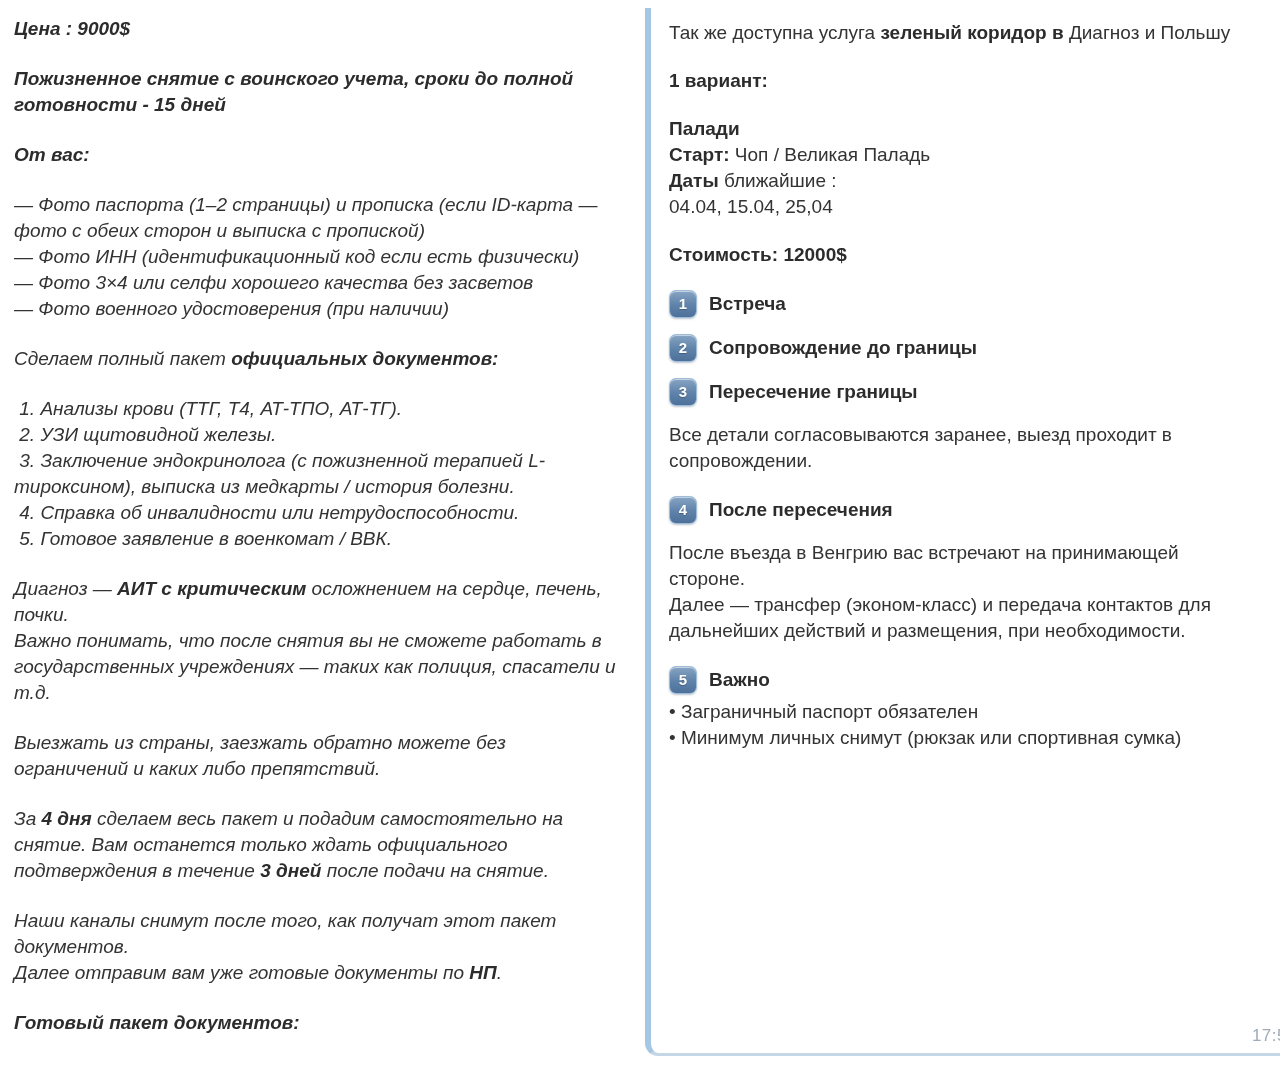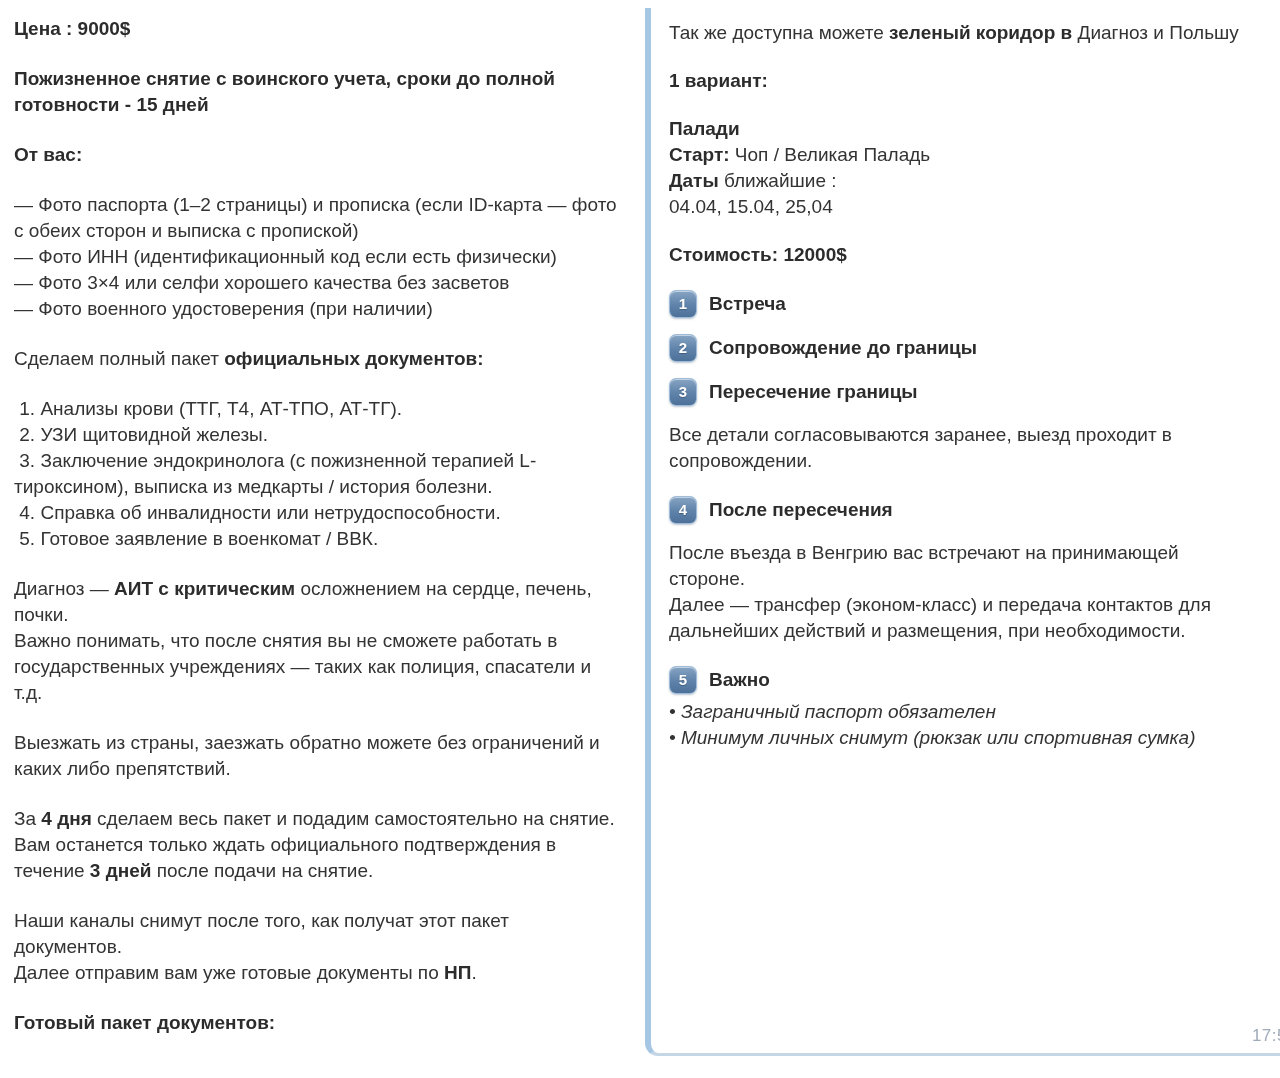--- a/index.html
+++ b/index.html
@@ -9,32 +9,33 @@
     font-family:"Liberation Sans",sans-serif;
     color:#333333;
     overflow:hidden;
     position:relative;
   }
   .msg-col{position:absolute;box-sizing:border-box;}
   #left-col{
     left:0;top:0;width:645px;height:1078px;
     padding:16px 26px 0 14px;
     background:#ffffff;
+    font-style:italic;
   }
   #right-panel{
     left:645px;top:8px;width:635px;height:1048px;
     border-left:6px solid #a6c7e3;
     border-bottom:3px solid #c5d6e4;
     border-bottom-left-radius:13px;
     padding:12px 22px 0 18px;
     background:#ffffff;
   }
   .para{margin:0 0 24px 0;white-space:pre-wrap;}
   #right-panel .para{margin-bottom:22px;}
-  .para.tight{margin-bottom:0;font-style:italic;}
+  .para.tight{margin-bottom:0;}
   .line{font-size:19px;line-height:26px;}
   b{font-weight:bold;color:#2c2c2c;}
   .heading{
     display:flex;align-items:center;gap:12px;
     margin:2px 0 16px 0;
     font-size:19px;line-height:26px;font-weight:bold;color:#2c2c2c;
   }
   .heading.tight{margin-bottom:5px;}
   .keycap{
     flex:none;
@@ -70,21 +71,21 @@
       <div class="para"><div class="line"><span>Диагноз — </span><b>АИТ с критическим</b><span> осложнением на сердце, печень, почки.</span></div><div class="line"><span>Важно понимать, что после снятия вы не сможете работать в государственных учреждениях — таких как полиция, спасатели и т.д.</span></div></div>
       <div class="para"><div class="line"><span>Выезжать из страны, заезжать обратно можете без ограничений и каких либо препятствий.</span></div></div>
       <div class="para"><div class="line"><span>За </span><b>4 дня</b><span> сделаем весь пакет и подадим самостоятельно на снятие. Вам останется только ждать официального подтверждения в течение </span><b>3 дней</b><span> после подачи на снятие.</span></div></div>
       <div class="para"><div class="line"><span>Наши каналы снимут после того, как получат этот пакет документов.</span></div><div class="line"><span>Далее отправим вам уже готовые документы по </span><b>НП</b><span>.</span></div></div>
       <div class="para"><div class="line"><b>Готовый пакет документов:</b></div></div>
     </div>
 </div>
 
 <div id="right-panel" class="msg-col">
   <div>
-      <div class="para"><div class="line"><span>Так же доступна можете </span><b>зеленый коридор в</b><span> Диагноз и Польшу</span></div></div>
+      <div class="para"><div class="line"><span>Так же доступна услуга </span><b>зеленый коридор в</b><span> Диагноз и Польшу</span></div></div>
       <div class="para"><div class="line"><b>1 вариант:</b></div></div>
       <div class="para"><div class="line"><b>Палади</b></div><div class="line"><b>Старт:</b><span> Чоп / Великая Паладь</span></div><div class="line"><b>Даты</b><span> ближайшие :</span></div><div class="line"><span>04.04, 15.04, 25,04</span></div></div>
       <div class="para"><div class="line"><b>Стоимость: 12000$</b></div></div>
       <div class="heading">
         <span class="keycap">1</span>
         <b>Встреча</b>
       </div>
       <div class="heading">
         <span class="keycap">2</span>
         <b>Сопровождение до границы</b>

